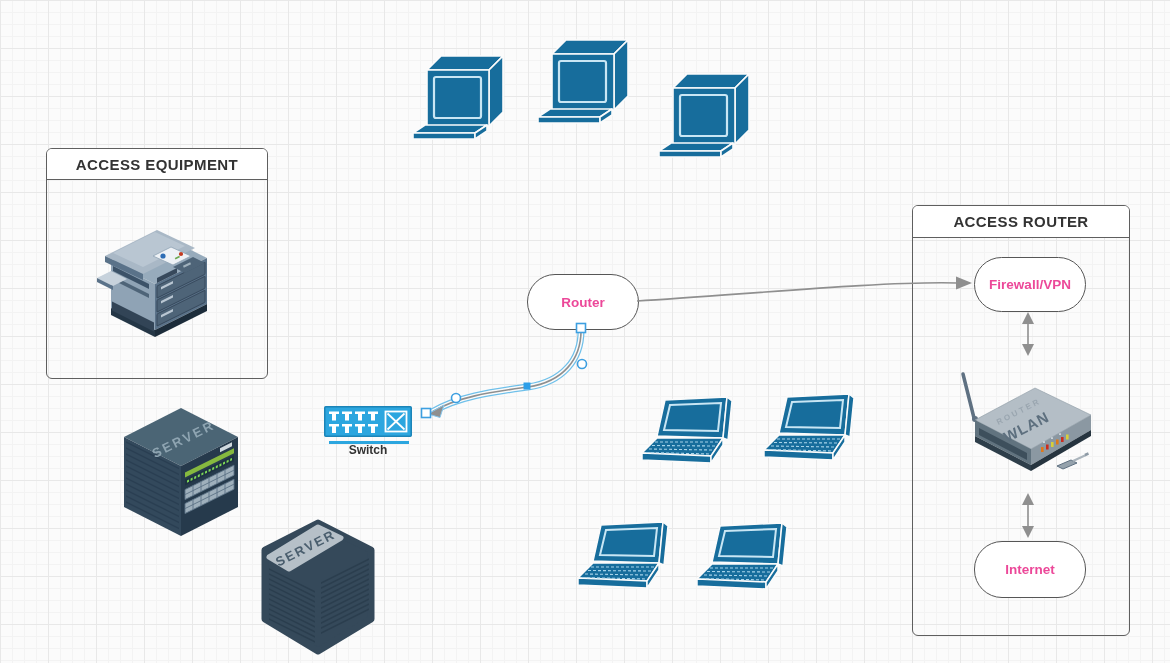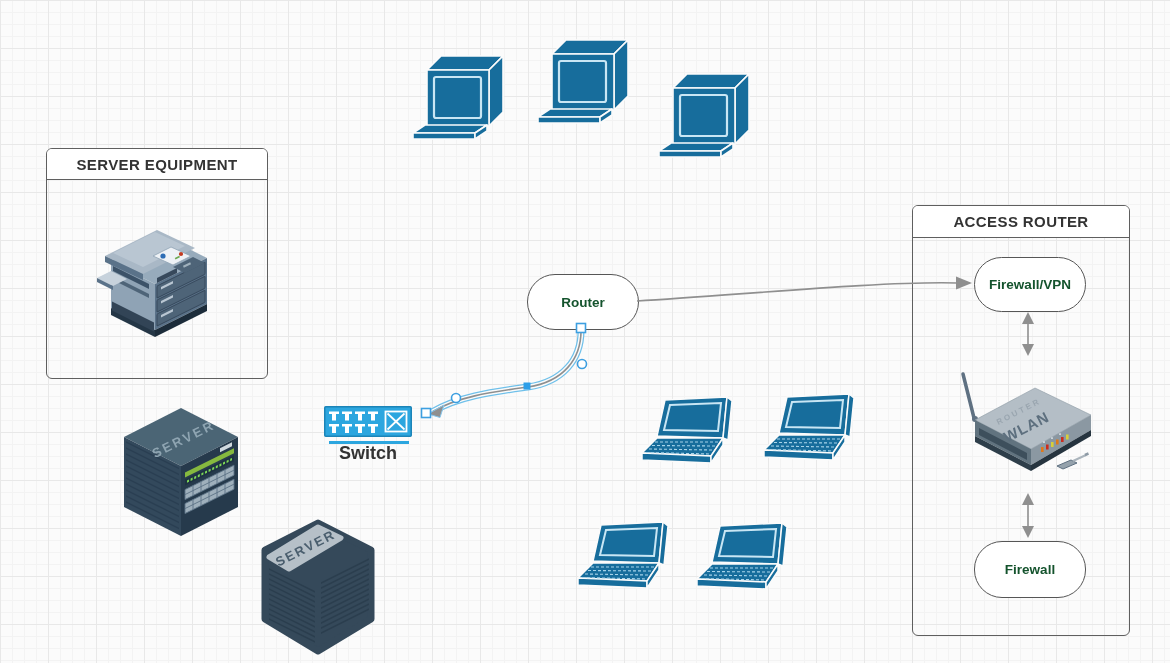--- a/index.html
+++ b/index.html
@@ -10,25 +10,25 @@
       linear-gradient(#e8e8e8 1px, transparent 1px),
       linear-gradient(90deg,#e8e8e8 1px, transparent 1px),
       linear-gradient(#f3f3f3 1px, transparent 1px),
       linear-gradient(90deg,#f3f3f3 1px, transparent 1px);
     background-size:48px 48px,48px 48px,12px 12px,12px 12px;
   }
   .container{position:absolute;border:1.6px solid #5f5f5f;border-radius:6px;background:transparent;z-index:1;}
   .container-header{height:30px;background:#ffffff;border-bottom:1.4px solid #5f5f5f;border-radius:5px 5px 0 0;
     display:flex;align-items:center;justify-content:center;font-weight:bold;font-size:15px;color:#333;letter-spacing:.4px;}
   .stadium{position:absolute;background:#fff;border:1.7px solid #565656;border-radius:28px;
-    display:flex;align-items:center;justify-content:center;font-weight:bold;font-size:13.5px;color:#14532d;z-index:2;}
+    display:flex;align-items:center;justify-content:center;font-weight:bold;font-size:13.5px;color:#ec4899;z-index:2;}
   .icon{position:absolute;z-index:2;}
   .switch-underline{position:absolute;left:329px;top:441px;width:80px;height:3px;background:#2ca6df;z-index:2;}
   .switch-label{position:absolute;left:324px;top:443px;width:88px;text-align:center;
-    font-weight:bold;font-size:18px;color:#333;z-index:2;}
+    font-weight:bold;font-size:12px;color:#333;z-index:2;}
   .overlay{position:absolute;left:0;top:0;z-index:3;pointer-events:none;}
   .overlay [data-interactable="true"]{pointer-events:auto;}
 </style>
 </head>
 <body>
 
 <div class="canvas" data-interactable="true">
 
   <svg width="0" height="0" style="position:absolute" aria-hidden="true">
     <defs>
@@ -58,38 +58,38 @@
           <line x1="11" y1="49.5" x2="74" y2="50"></line>
           <line x1="8" y1="53" x2="71" y2="54"></line>
           <line x1="5" y1="56.5" x2="69" y2="58"></line>
         </g>
       </g>
     </defs>
   </svg>
 
   <div class="container" style="left:46px;top:148px;width:220px;height:229px;" data-interactable="true">
     <div class="container-header" data-interactable="false">
-      <span data-interactable="false">SERVER EQUIPMENT</span>
+      <span data-interactable="false">ACCESS EQUIPMENT</span>
     </div>
   </div>
 
   <div class="container" style="left:912px;top:205px;width:216px;height:429px;" data-interactable="true">
     <div class="container-header" style="height:31px;" data-interactable="false">
       <span data-interactable="false">ACCESS ROUTER</span>
     </div>
   </div>
 
   <div class="stadium" style="left:527px;top:274px;width:110px;height:54px;" data-interactable="true">
     <span data-interactable="false">Router</span>
   </div>
   <div class="stadium" style="left:974px;top:257px;width:110px;height:53px;" data-interactable="true">
     <span data-interactable="false">Firewall/VPN</span>
   </div>
   <div class="stadium" style="left:974px;top:541px;width:110px;height:55px;" data-interactable="true">
-    <span data-interactable="false">Firewall</span>
+    <span data-interactable="false">Internet</span>
   </div>
 
   <svg class="icon" style="left:411px;top:46px;" width="104" height="96" viewBox="0 0 104 96" data-interactable="true">
       <use href="#def-desktop" xlink:href="#def-desktop"></use>
     </svg>
   <svg class="icon" style="left:536px;top:30px;" width="104" height="96" viewBox="0 0 104 96" data-interactable="true">
       <use href="#def-desktop" xlink:href="#def-desktop"></use>
     </svg>
   <svg class="icon" style="left:657px;top:64px;" width="104" height="96" viewBox="0 0 104 96" data-interactable="true">
       <use href="#def-desktop" xlink:href="#def-desktop"></use>

